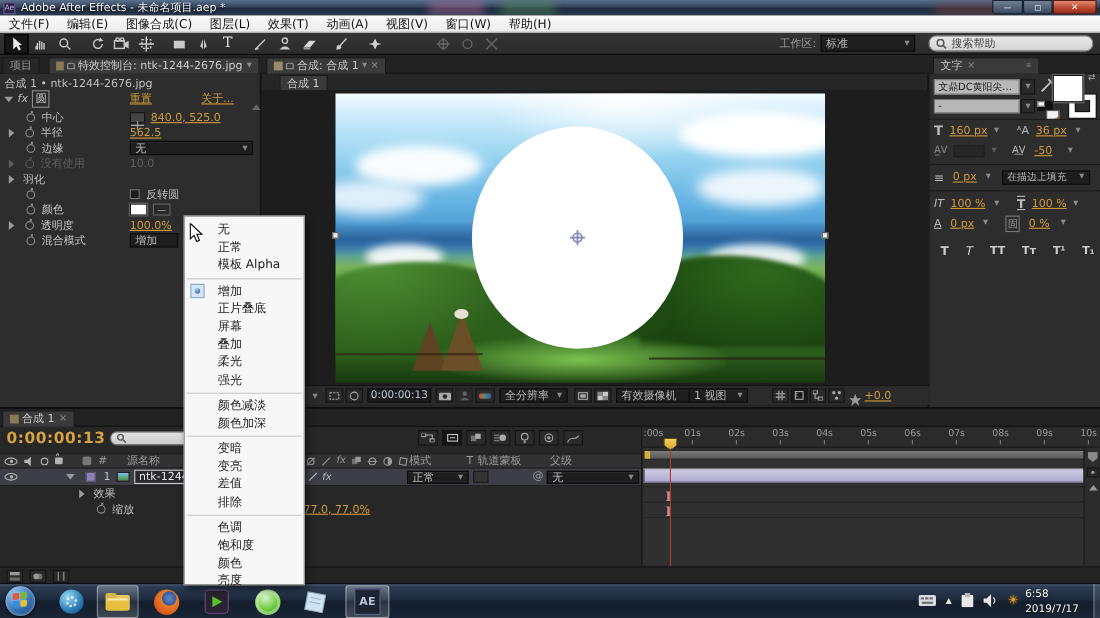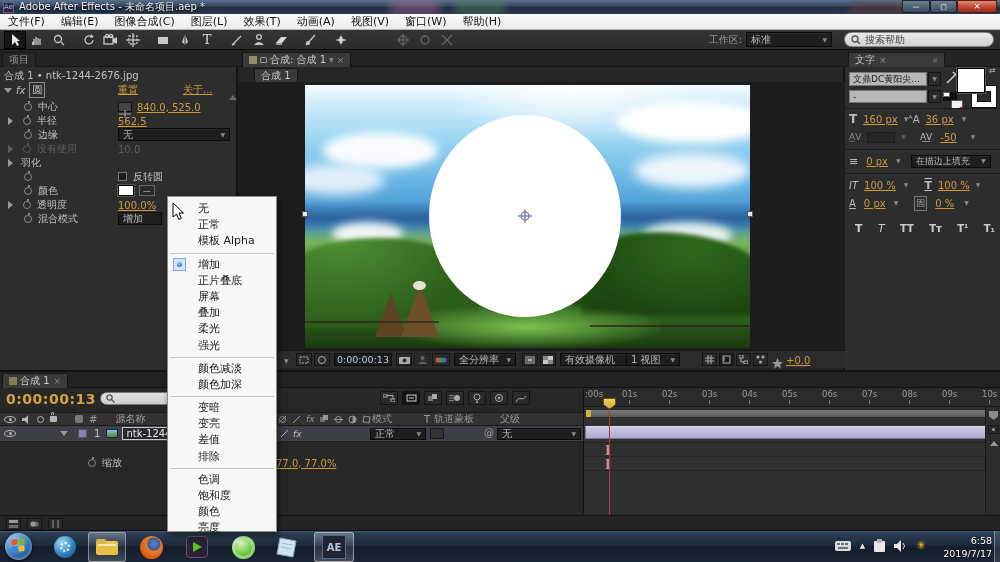--- a/index.html
+++ b/index.html
@@ -178,20 +178,26 @@
         <circle cx="4" cy="4" r="3"></circle>
         <line x1="6.5" y1="6.5" x2="9" y2="9"></line>
       </svg>
     <span style="color:#444;font-size:10px;margin-left:4px">搜索帮助</span>
   </div>
 </div>
 
 <div class="a panelbg" style="left:0;top:50px;width:238px;height:320px;border-right:2px solid #141414">
   <div class="a" style="left:0;top:0;width:238px;height:17px;background:#232323;border-bottom:1px solid #161616">
     <div class="tab a" style="left:2px;top:2px;height:15px">项目</div>
+    <div class="tab on a r" style="left:44px;top:2px;height:15px;max-width:192px;white-space:nowrap;overflow:hidden">
+      <span style="width:8px;height:8px;background:#8a7a5a;display:inline-block;margin-right:3px"></span>
+      <span style="width:7px;height:6px;border:1px solid #999;border-radius:2px 2px 0 0;margin-right:3px"></span>
+      <span>特效控制台: ntk-1244-2676.jpg</span>
+      <span class="arw" style="margin-left:4px">▼</span>
+    </div>
   </div>
   <div class="a f10 lgray" style="left:4px;top:19px;white-space:nowrap">合成 1 • ntk-1244-2676.jpg</div>
 
   <div class="a r" style="left:0;top:33px;width:228px;height:14px">
     <span class="tri-d" style="margin-left:4px"></span>
     <span style="font-style:italic;color:#bdbdbd;font-size:10px;margin-left:4px">fx</span>
     <span style="font-size:10px;color:#ccc;border:1px solid #8a8a8a;padding:0 2px;margin-left:4px">圆</span>
     <span class="a val f10" style="left:118px">重置</span>
     <span class="a val f10" style="left:183px">关于...</span>
   </div>
@@ -426,21 +432,21 @@
   <div class="a icobtn" style="left:83px;top:40px;width:13px;height:13px">
       <span class="arw">▼</span>
     </div>
 
   <div class="a" style="left:0;top:58px;width:155px;height:1px;background:#1b1b1b"></div>
 
   <div class="a r" style="left:4px;top:62px;width:148px;height:14px">
     <span style="color:#bbb;font-size:12px;font-weight:bold">T</span>
     <span class="val f10" style="margin-left:6px">160 px</span>
     <span class="arw" style="margin-left:6px">▼</span>
-    <span style="color:#bbb;font-size:10px;">ᴬA</span>
+    <span style="color:#bbb;font-size:10px;margin-left:16px">ᴬA</span>
     <span class="val f10" style="margin-left:6px">36 px</span>
     <span class="arw" style="margin-left:8px">▼</span>
   </div>
   <div class="a r" style="left:4px;top:80px;width:148px;height:14px">
     <span style="color:#888;font-size:9px">A̲V</span>
     <span style="width:28px;height:11px;background:#222;border:1px solid #111;margin-left:6px;opacity:.5"></span>
     <span class="arw" style="margin-left:6px;opacity:.5">▼</span>
     <span style="color:#bbb;font-size:9px;margin-left:14px">A͟V</span>
     <span class="val f10" style="margin-left:8px">-50</span>
     <span class="arw" style="margin-left:14px">▼</span>
@@ -611,20 +617,24 @@
         <span class="arw">▼</span>
       </span>
     <span class="a" style="left:430px;top:2px;width:14px;height:11px;background:#333;border:1px solid #1a1a1a"></span>
     <span class="a" style="left:484px;top:1px;color:#999;font-size:10px">@</span>
     <span class="a ddl" style="left:497px;top:2px;width:84px;height:12px">
         <span>无</span>
         <span class="arw">▼</span>
       </span>
   </div>
 
+  <div class="a r" style="left:0;top:70px;width:583px;height:14px">
+    <span class="tri-r" style="margin-left:72px"></span>
+    <span class="f10 lgray" style="margin-left:8px">效果</span>
+  </div>
 
   <div class="a r" style="left:0;top:84px;width:583px;height:14px">
     <span class="clock" style="margin-left:88px"></span>
     <span class="f10 lgray" style="margin-left:6px">缩放</span>
     <span class="a val f10" style="left:276px">77.0, 77.0%</span>
   </div>
 
   <div class="a" style="left:583px;top:17px;width:417px;height:125px;background:#303030;border-left:1px solid #101010">
 
     <div class="a" style="left:0;top:0;width:417px;height:18px;background:#2b2b2b;border-bottom:1px solid #191919">
@@ -793,18 +803,18 @@
     <svg width="11" height="13">
         <rect x="0" y="2" width="11" height="11" rx="1" fill="#e8e8e8"></rect>
         <rect x="3" y="0" width="5" height="4" rx="1" fill="#b8b8b8"></rect>
       </svg>
     <svg width="13" height="12" style="fill:#e8e8e8">
         <polygon points="0,4 3,4 7,0 7,12 3,8 0,8"></polygon>
         <path d="M9 3 q3 3 0 6" stroke="#e8e8e8" fill="none"></path>
       </svg>
     <span style="color:#e8a020;font-size:11px;text-shadow:0 0 3px #e8a020">☀</span>
   </div>
-  <div class="a" style="right:8px;top:3px;width:60px;text-align:right;color:#fff;font-size:9.5px;line-height:13px;text-shadow:0 1px 1px #000">
+  <div class="a" style="right:8px;top:3px;width:60px;text-align:left;color:#fff;font-size:9.5px;line-height:13px;text-shadow:0 1px 1px #000">
     <div>6:58</div>
     <div>2019/7/17</div>
   </div>
   <div class="a" style="right:0;top:0;width:6px;height:32px;background:rgba(255,255,255,.10);border-left:1px solid rgba(255,255,255,.35)"></div>
 </div>
 
 </body></html>

